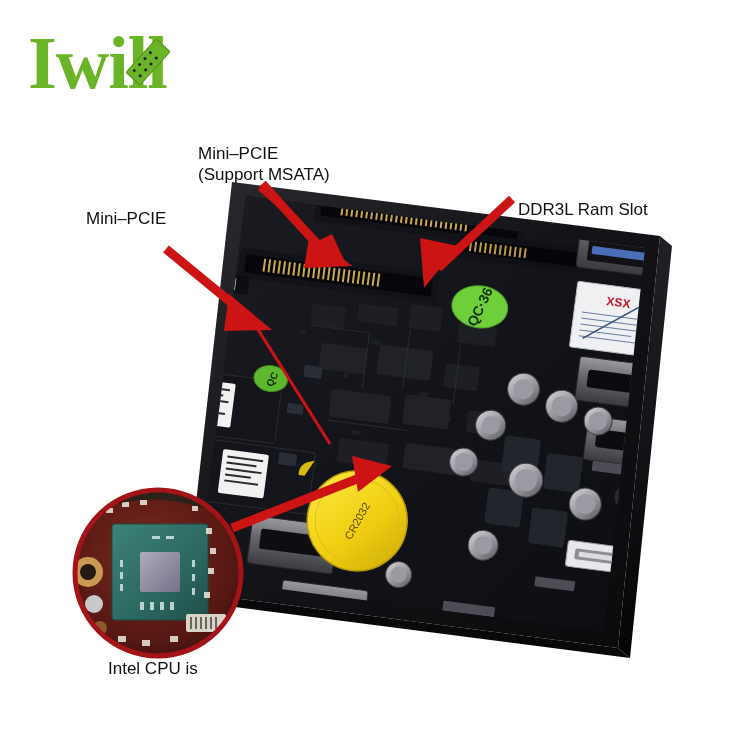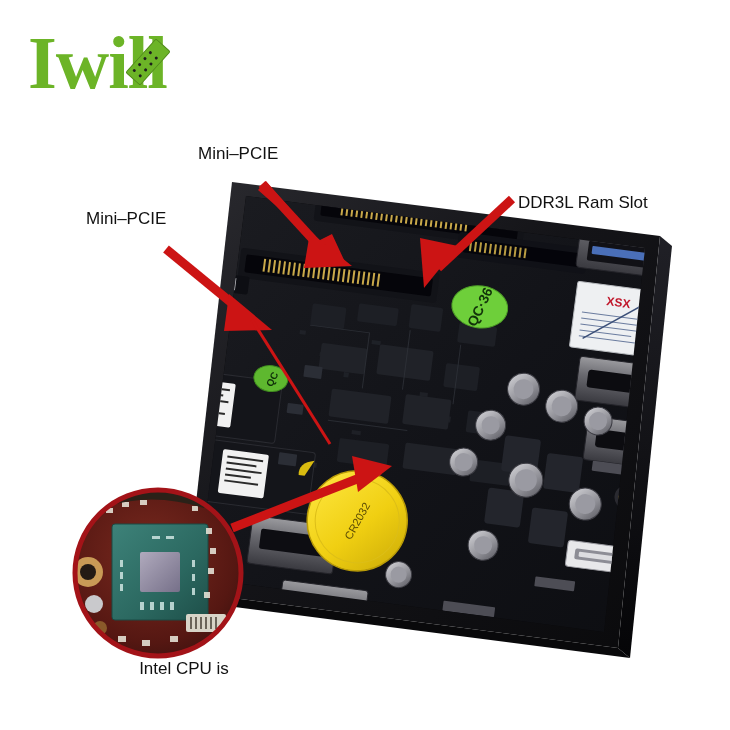--- a/index.html
+++ b/index.html
@@ -25,22 +25,22 @@
   .logo-chip i:nth-child(5){left:6px;top:12px}
   .logo-chip i:nth-child(6){left:14px;top:12px}
   .logo-chip i:nth-child(7){left:22px;top:12px}
   .logo-chip i:nth-child(8){left:30px;top:12px}
 
   
   .callout{position:absolute;color:#111;font-size:17px;line-height:21px;
            white-space:nowrap;}
   #callout-msata{left:198px;top:143px;}
   #callout-wifi{left:86px;top:208px;}
-  #callout-ddr{left:518px;top:192px;white-space:nowrap;}
-  #callout-cpu{left:108px;top:658px;text-align:center;width:152px;}
+  #callout-ddr{left:518px;top:199px;white-space:nowrap;}
+  #callout-cpu{left:108px;top:658px;width:152px;}
 
   
   .photo{position:absolute;left:0;top:0;width:730px;height:730px;}
   svg{display:block;}
 </style>
 </head>
 <body>
 
 <div class="stage">
 
@@ -500,20 +500,21 @@
         <circle cx="100" cy="628" r="7" fill="#8a5a2a"></circle>
       </g>
       <circle cx="158" cy="573" r="83" fill="none" stroke="#A31318" stroke-width="5"></circle>
     </g>
 
   </svg>
   </div>
 
   <div class="callout" id="callout-msata">
     <div>Mini–PCIE</div>
+    <div>(Support MSATA)</div>
   </div>
 
   <div class="callout" id="callout-wifi">
     <div>Mini–PCIE</div>
   </div>
 
   <div class="callout" id="callout-ddr">
     <div>DDR3L Ram Slot</div>
   </div>
 

